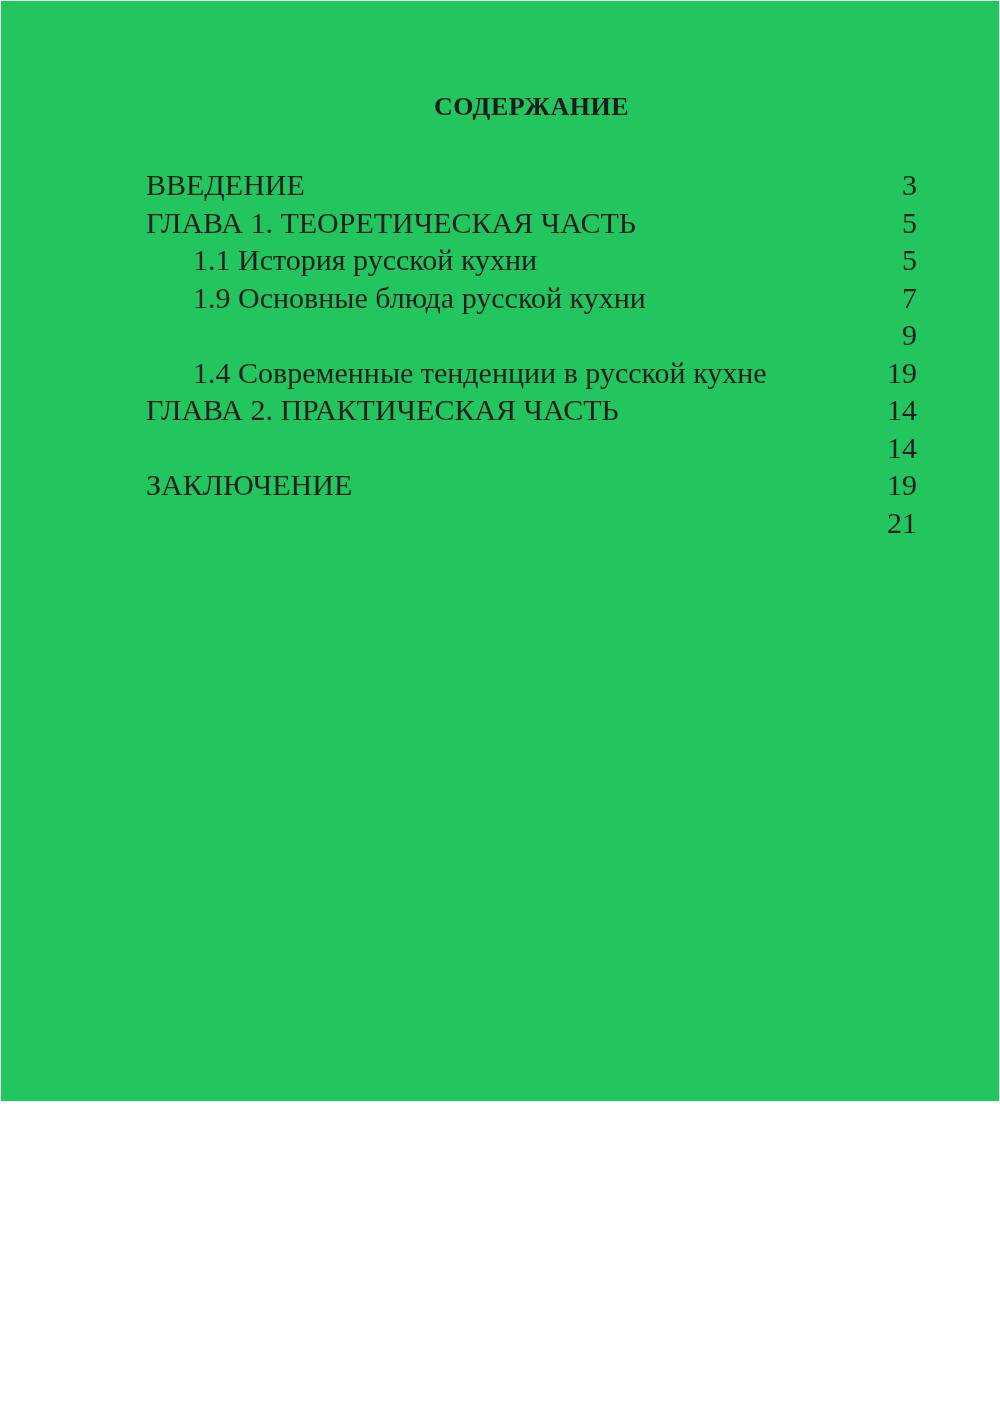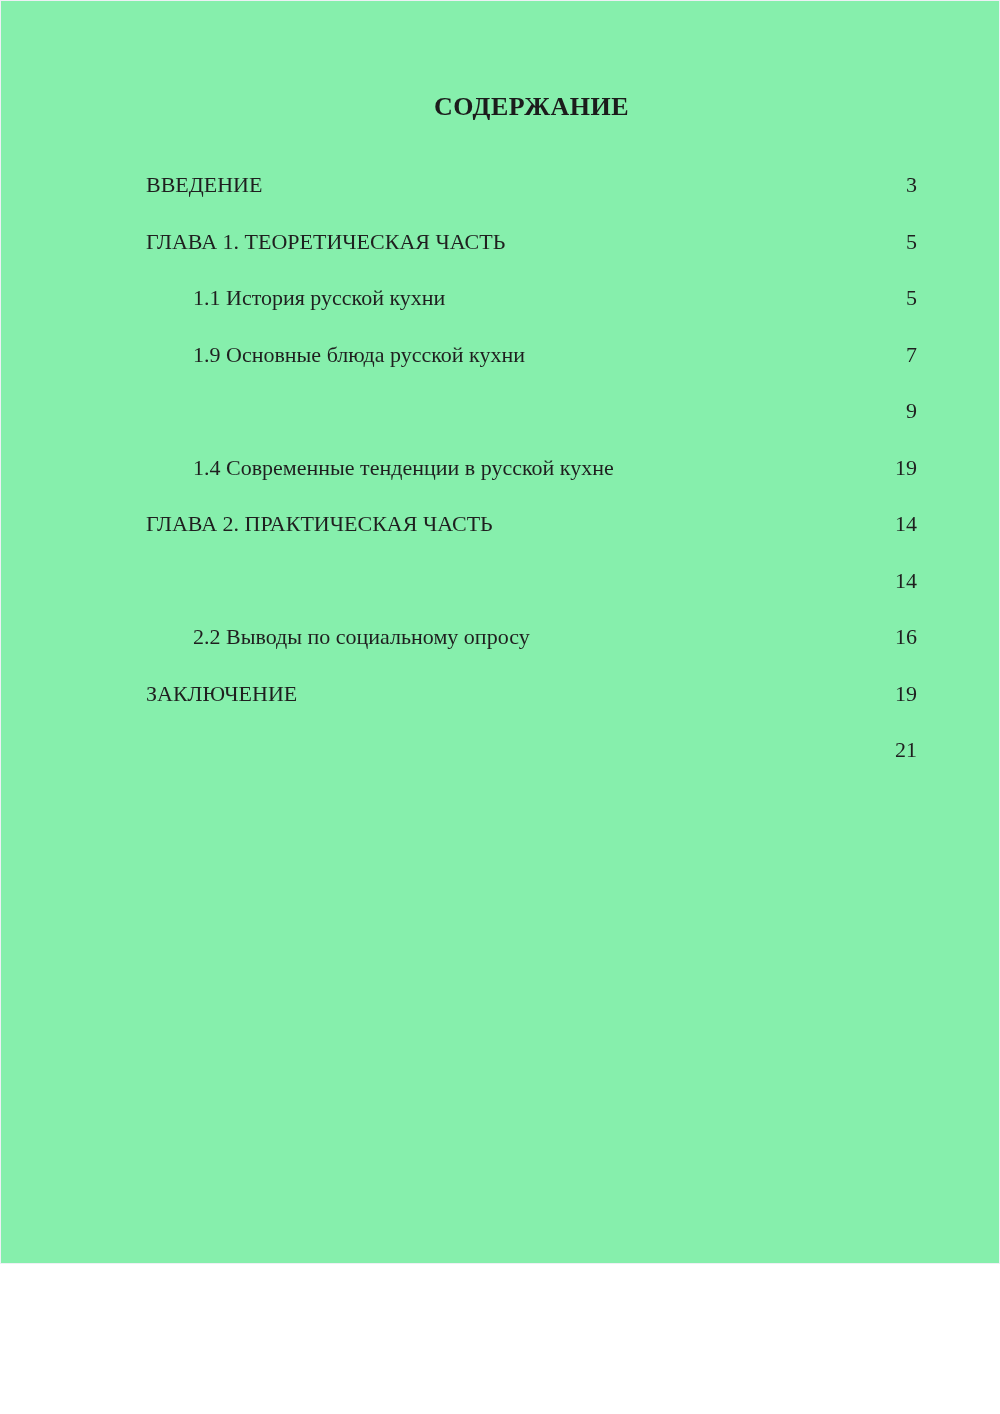--- a/index.html
+++ b/index.html
@@ -3,22 +3,22 @@
 <meta charset="utf-8">
 <style>
   html, body {
     margin: 0;
     padding: 0;
     background: #ffffff;
   }
   .page {
     position: relative;
     width: 1000px;
-    height: 1264px;
-    background: #86efac;
+    height: 1102px;
+    background: #22c55e;
     font-family: "Liberation Serif", "DejaVu Serif", serif;
     color: #1f1f1f;
     overflow: hidden;
     box-sizing: border-box;
     border: 1px solid #eef0f5;
   }
   .content {
     position: absolute;
     left: 145px;
     right: 82px;
@@ -33,24 +33,23 @@
     letter-spacing: 0.5px;
     color: #1c1c1c;
   }
   .toc {
     margin-top: 40px;
   }
   .toc-row {
     display: flex;
     align-items: flex-start;
     height: 37.5px;
-    font-size: 22px;
+    font-size: 30px;
     line-height: 37.5px;
     white-space: nowrap;
-    margin-top: 19px;
   }
   .toc-row .label {
     flex: 0 0 auto;
   }
   .toc-row.indent .label {
     padding-left: 47px;
   }
   .toc-row .spacer {
     flex: 1 1 auto;
   }
@@ -118,25 +117,20 @@
         <span class="label">ГЛАВА 2. ПРАКТИЧЕСКАЯ ЧАСТЬ</span>
         <span class="spacer"></span>
         <span class="pagenum">14</span>
       </div>
 
       <div class="toc-row indent">
         <span class="spacer"></span>
         <span class="pagenum">14</span>
       </div>
 
-      <div class="toc-row indent">
-        <span class="label">2.2 Выводы по социальному опросу</span>
-        <span class="spacer"></span>
-        <span class="pagenum">16</span>
-      </div>
 
       <div class="toc-row">
         <span class="label">ЗАКЛЮЧЕНИЕ</span>
         <span class="spacer"></span>
         <span class="pagenum">19</span>
       </div>
 
       <div class="toc-row">
         <span class="spacer"></span>
         <span class="pagenum">21</span>

